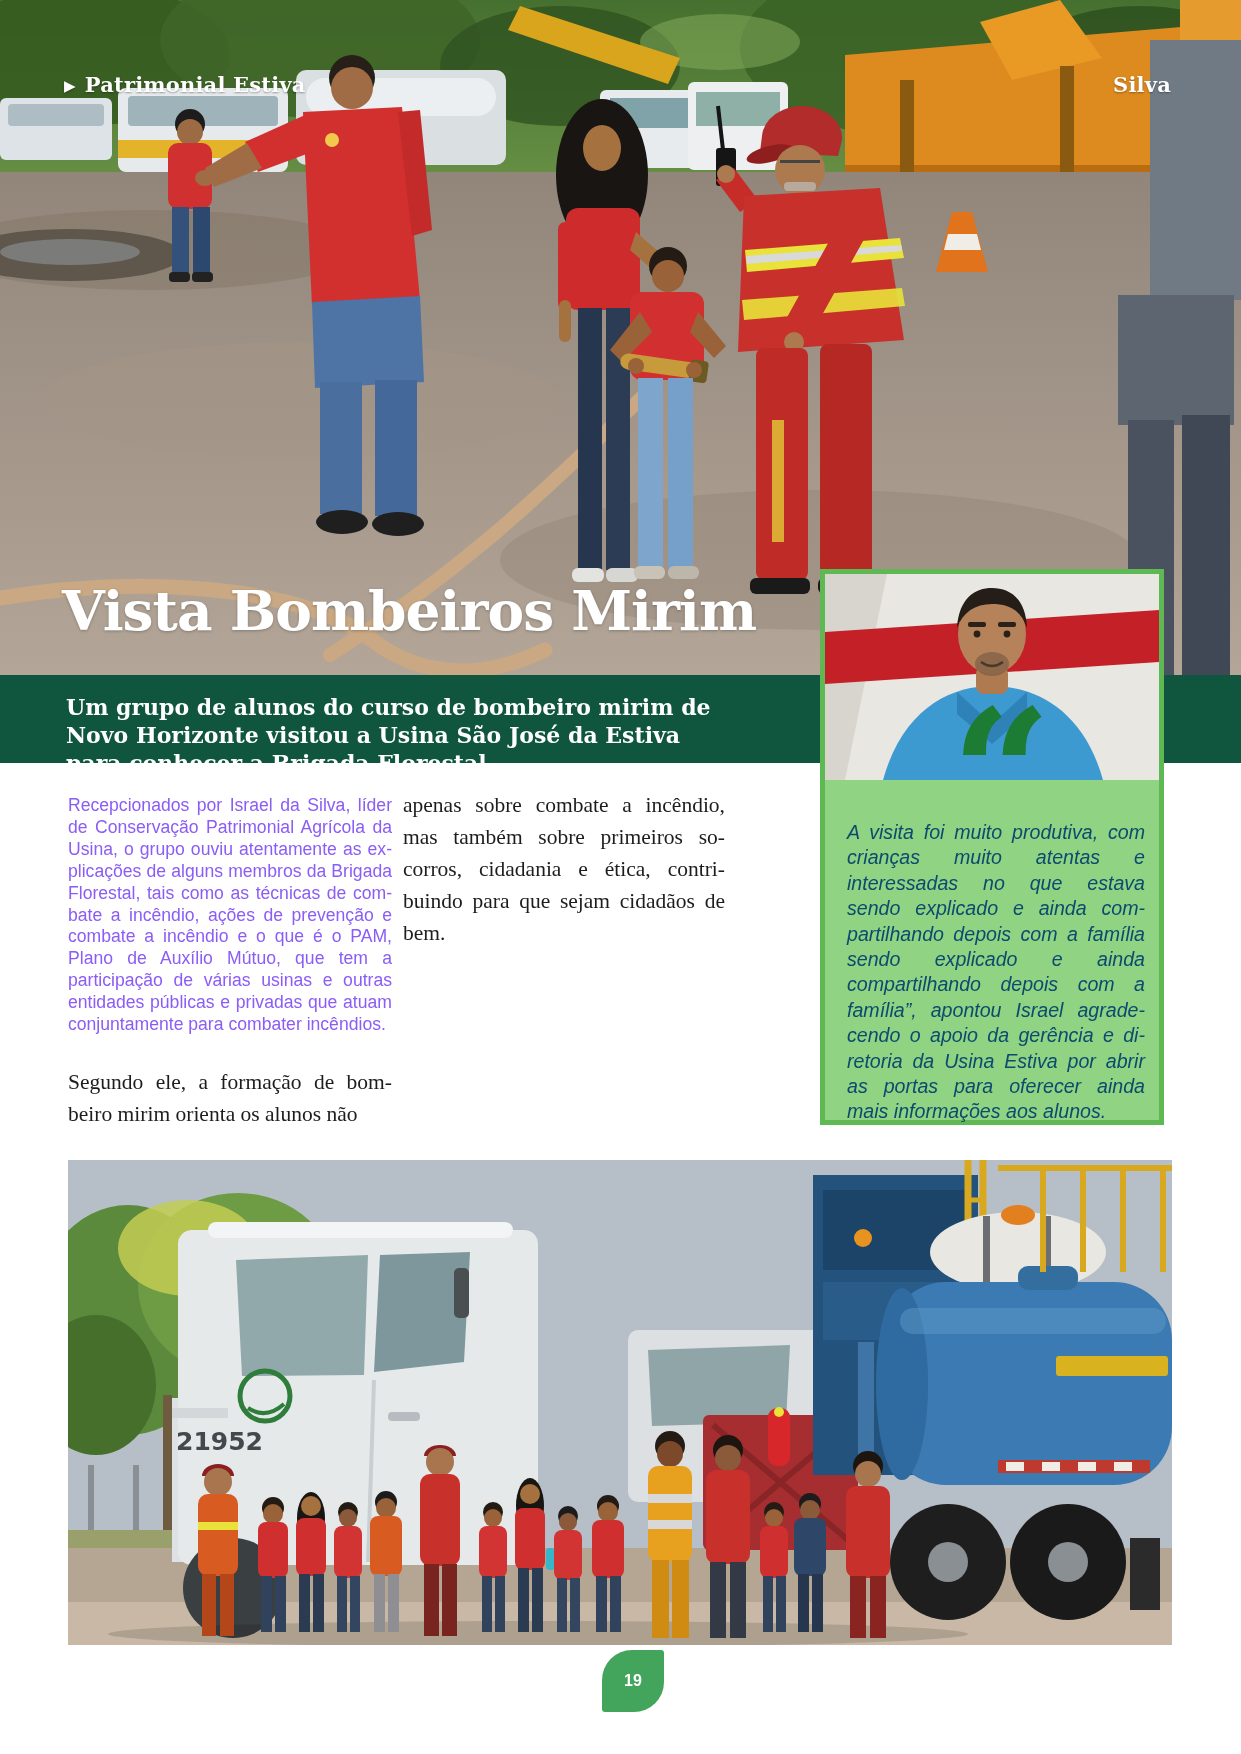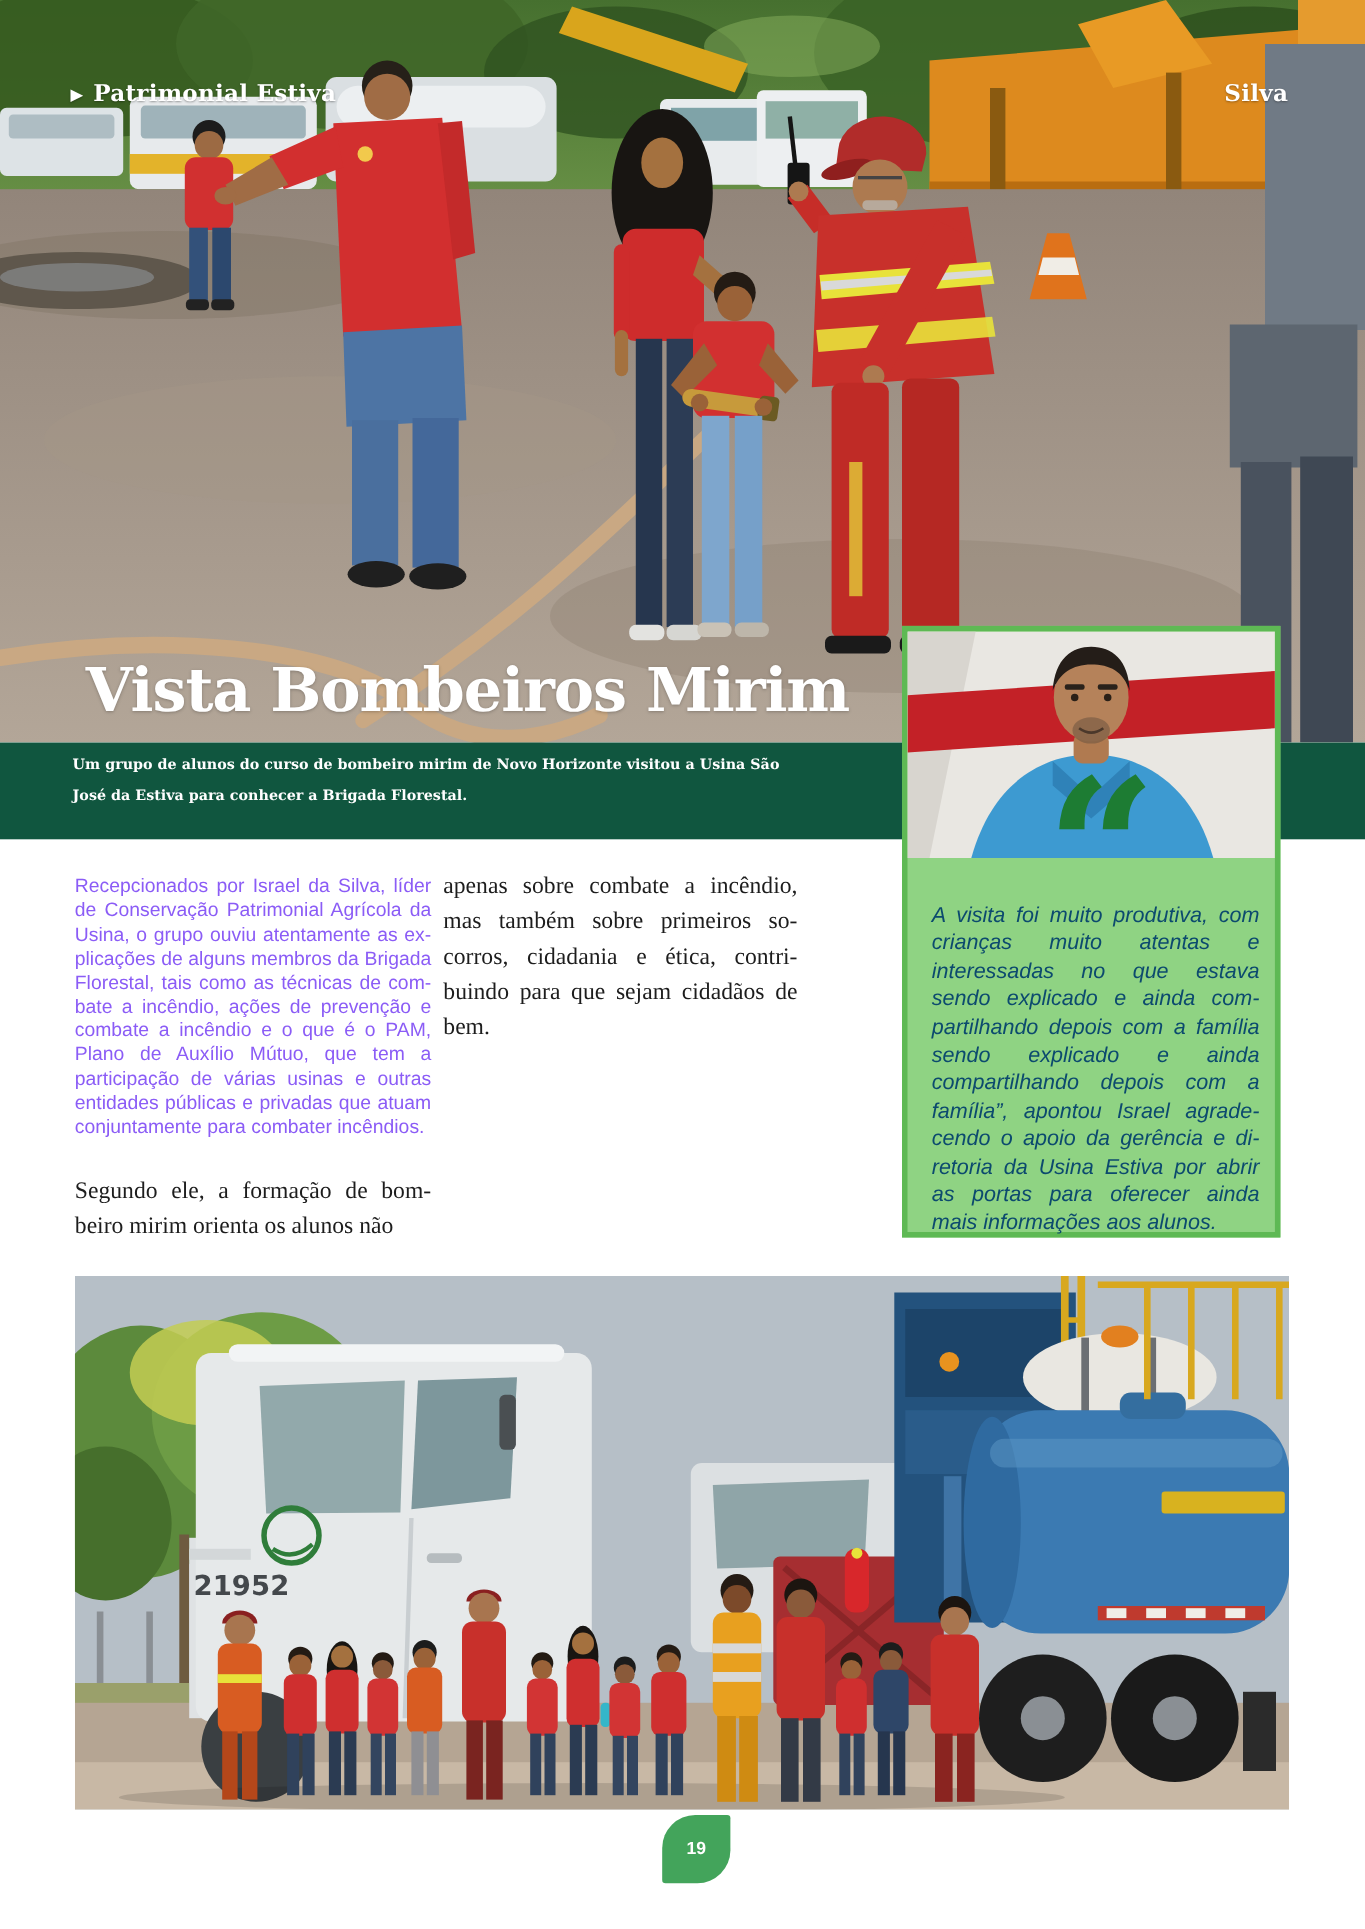--- a/index.html
+++ b/index.html
@@ -6,27 +6,27 @@
   .page{position:relative;width:1241px;height:1754px;background:#ffffff;overflow:hidden;
         font-family:"Liberation Sans",sans-serif;}
   
   .hero{position:absolute;left:0;top:0;width:1241px;height:675px;overflow:hidden;}
   .hero svg{position:absolute;left:0;top:0;}
   .kicker{position:absolute;top:72px;color:#ffffff;font-family:"DejaVu Serif",serif;
           font-weight:700;font-size:21px;letter-spacing:.2px;text-shadow:0 1px 2px rgba(0,0,0,.35);}
   .kicker-left{left:64px;display:flex;align-items:center;gap:9px;}
   .kicker-left .arrow{font-family:"DejaVu Sans",sans-serif;font-size:15px;position:relative;top:1px;}
   .kicker-right{right:70px;}
-  .title{position:absolute;left:62px;top:578px;margin:16px;color:#ffffff;
+  .title{position:absolute;left:62px;top:578px;margin:0;color:#ffffff;
          font-family:"DejaVu Serif",serif;font-weight:800;font-size:55px;letter-spacing:-1px;
          text-shadow:0 1px 3px rgba(0,0,0,.25);text-align:center;}
   
   .banner{position:absolute;left:0;top:675px;width:1241px;height:88px;background:#10563F;}
-  .banner p{margin:0;padding:7px 0 0 66px;width:660px;color:#ffffff;
-            font-family:"DejaVu Serif",serif;font-weight:700;font-size:13px;line-height:28px;}
+  .banner p{margin:0;padding:18px 0 0 66px;width:660px;color:#ffffff;
+            font-family:"DejaVu Serif",serif;font-weight:700;font-size:22px;line-height:28px;}
   
   .para{position:absolute;margin:0;text-align:justify;hyphens:manual;color:#8b5cf6;}
   .para-sans{font-family:"Liberation Sans",sans-serif;font-size:17.6px;line-height:21.9px;}
   .para-serif{font-family:"Liberation Serif",serif;font-size:21.5px;line-height:32px;color:#1d1d1d;}
   #c1p1{left:68px;top:795px;width:324px;}
   #c1p2{left:68px;top:1066px;width:324px;}
   #c2p1{left:403px;top:789px;width:322px;}
   #c2p2{left:403px;top:976px;width:322px;}
   
   .quote-card{position:absolute;left:820px;top:569px;width:344px;height:556px;

